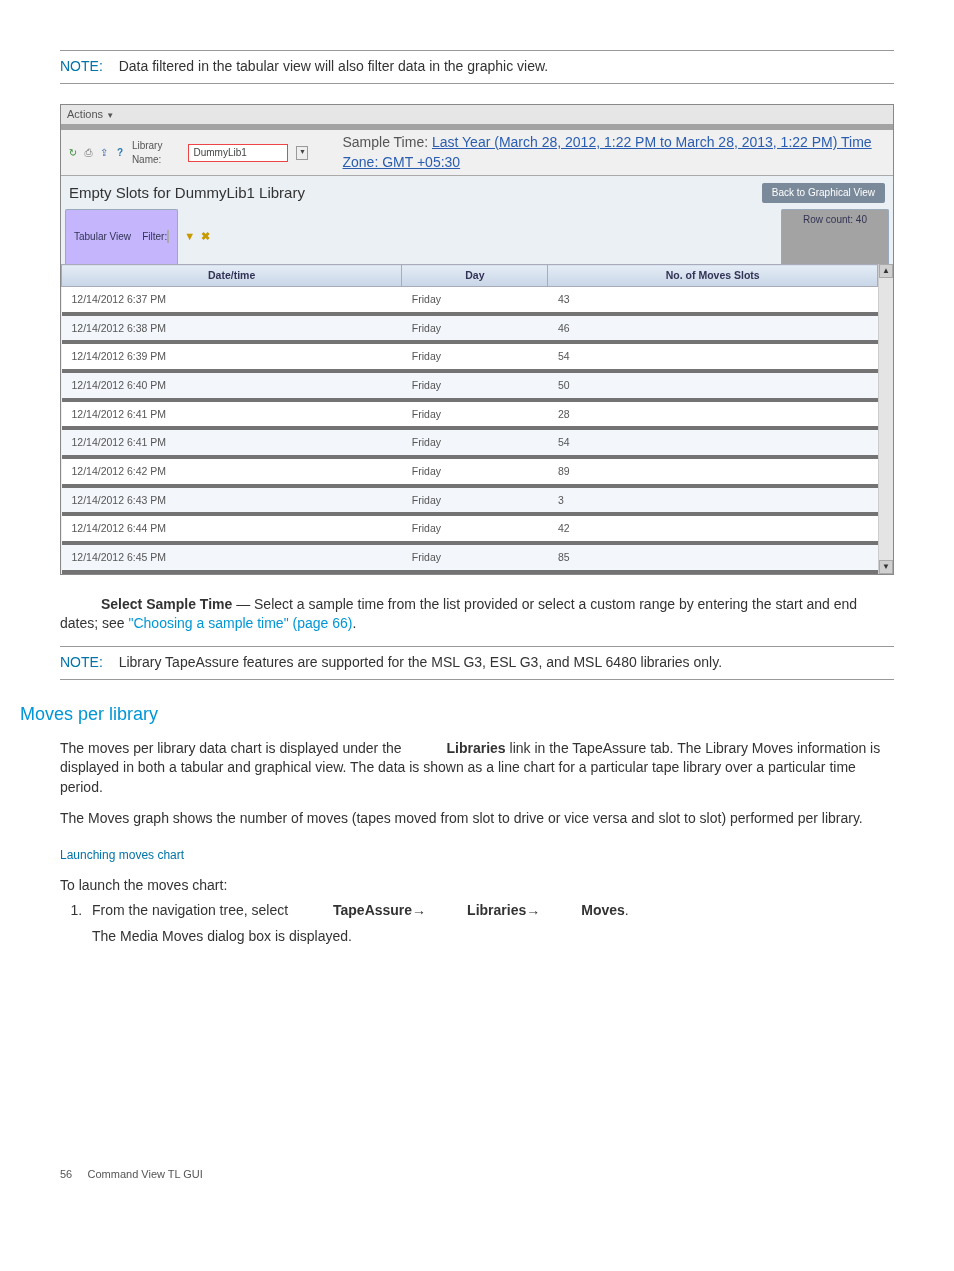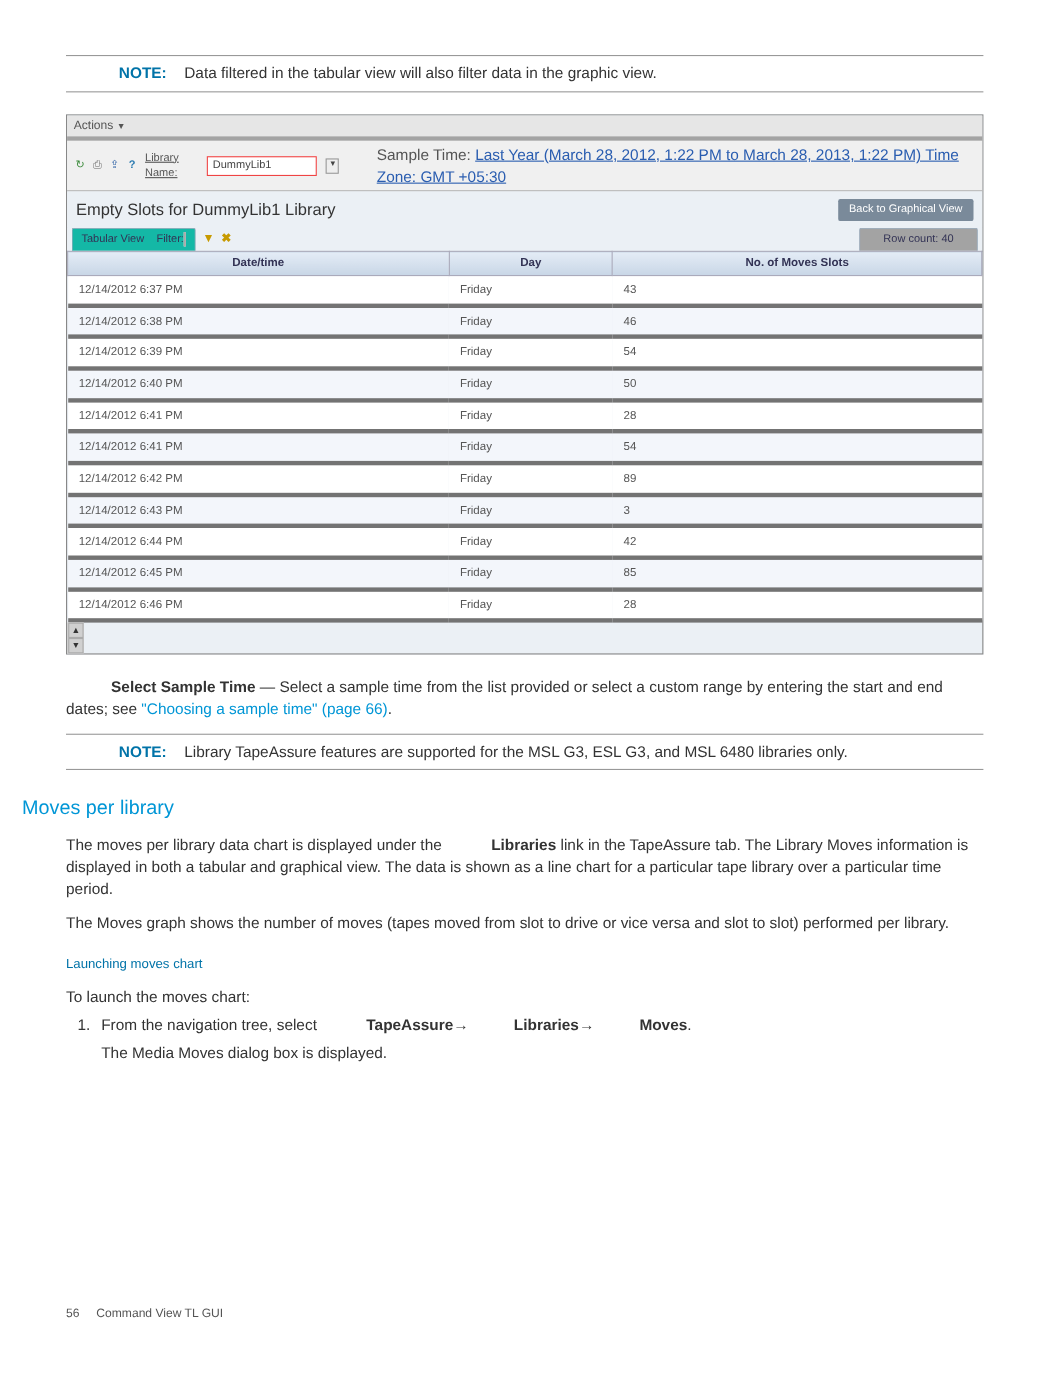--- a/index.html
+++ b/index.html
@@ -13,34 +13,33 @@
     box-sizing: content-box;
   }
   .note-block {
     border-top: 1px solid #999;
     border-bottom: 1px solid #999;
     padding: 6px 0;
     margin: 10px 0 20px 0;
   }
   .note-label {
     color: #0073a8;
-    font-weight: bold;
+    font-weight: normal;
     margin-right: 12px;
-    margin-left: 48px;
   }
   .screenshot {
     border: 1px solid #888;
     margin: 0 0 20px 0;
     font-size: 11px;
     background: #ebf0f5;
     color: #333;
   }
   .ss-toolbar1 {
     background: #e6e6e6;
-    border-bottom: 4px solid #a3a3a3;
+    border-bottom: 6px solid #a3a3a3;
     padding: 2px 6px;
     font-size: 11px;
     color: #555;
   }
   .ss-arrow-down {
     font-size: 8px;
     color: #555;
   }
   .ss-toolbar2 {
     background: #f0f0f0;
@@ -117,24 +116,24 @@
     justify-content: space-between;
     font-size: 10px;
     border-bottom: 0;
   }
   .ss-tabbar-left {
     display: flex;
     align-items: center;
     gap: 6px;
   }
   .ss-tab {
-    background: #14b8a6;
+    background: #c4b5fd;
     border: 1px solid #9ab;
     border-bottom: none;
-    padding: 3px 8px;
+    padding: 20px 8px;
     border-radius: 2px 2px 0 0;
     color: #335;
   }
   .ss-filter-input {
     border: 1px solid #aaa;
     background: #fff;
     height: 14px;
     width: 130px;
   }
   .ss-filter-icon {
@@ -229,21 +228,21 @@
 <div class="screenshot">
   <div class="ss-toolbar1">
     <span>Actions</span>
     <span class="ss-arrow-down">▼</span>
   </div>
   <div class="ss-toolbar2">
     <span class="ss-iconbox" style="color:#3a8a3a;">↻</span>
     <span class="ss-iconbox" style="color:#666;">⎙</span>
     <span class="ss-iconbox" style="color:#3a6aaa;">⇪</span>
     <span class="ss-iconbox" style="color:#2a7ab0;font-weight:bold;">?</span>
-    <span style="text-decoration:underline;color:#555;margin-left:2px;">Library Name:</span>
+    <span style="color:#555;margin-left:2px;">Library Name:</span>
     <span class="ss-dropdown">
       <span>DummyLib1</span>
     </span>
     <span class="ss-dropdown-btn">▼</span>
     <span class="ss-sample">
       <span>Sample Time:</span>
       <a>Last Year (March 28, 2012, 1:22 PM to March 28, 2013, 1:22 PM) Time Zone: GMT +05:30</a>
     </span>
   </div>
   <div class="ss-titlebar">
@@ -257,21 +256,21 @@
         &nbsp;&nbsp;
         <span>Filter:</span>
         <span class="ss-filter-input"></span>
       </span>
       <span class="ss-filter-icon">▼</span>
       <span class="ss-filter-icon" style="color:#c79a00;">✖</span>
     </div>
     <span class="ss-rowcount">Row count: 40</span>
   </div>
 
-  <div style="display:flex;flex-direction:column;">
+  <div style="display:flex;">
     <table class="ss-table" style="flex:1;">
       <thead>
         <tr>
           <th>Date/time</th>
           <th>Day</th>
           <th>No. of Moves Slots</th>
         </tr>
       </thead>
       <tbody>
         <tr>
@@ -316,25 +315,20 @@
           </tr>
         <tr>
             <td>12/14/2012 6:44 PM</td>
             <td>Friday</td>
             <td>42</td>
           </tr>
         <tr>
             <td>12/14/2012 6:45 PM</td>
             <td>Friday</td>
             <td>85</td>
-          </tr>
-        <tr>
-            <td>12/14/2012 6:46 PM</td>
-            <td>Friday</td>
-            <td>28</td>
           </tr>
       </tbody>
     </table>
     <div style="width:14px;background:#e4e4e4;display:flex;flex-direction:column;justify-content:space-between;border-left:1px solid #ccc;">
       <div class="ss-scroll-up">▲</div>
       <div class="ss-scroll-down">▼</div>
     </div>
   </div>
 </div>
 

